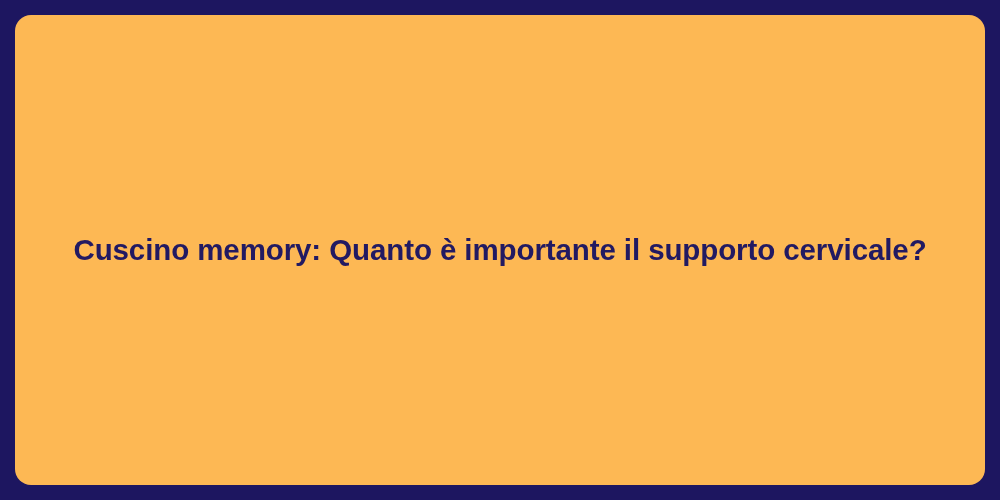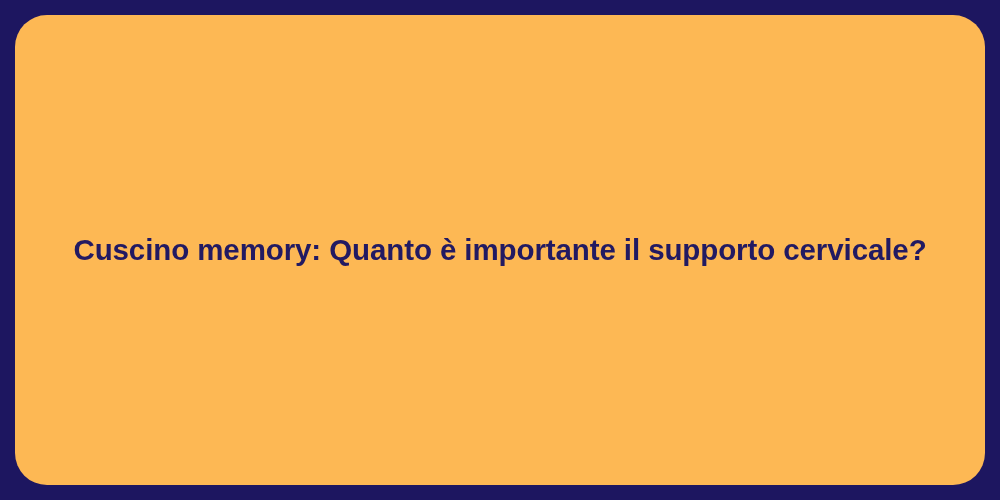--- a/index.html
+++ b/index.html
@@ -51,19 +51,19 @@
     line-height: 1.25;
     letter-spacing: -0.1px;
     white-space: nowrap;
   }
 </style>
 </head>
 <body>
 
 <div id="banner-root" style="background: rgb(29, 22, 96);">
 
-  <div id="card" style="background: rgb(253, 184, 84); border-radius: 32px;">
+  <div id="card" style="background: rgb(253, 184, 84); border-radius: 16px;">
 
     <h1 id="headline" style="color: rgb(34, 26, 98); text-align: center;">Cuscino memory: Quanto è importante il supporto cervicale?</h1>
 
   </div>
 
 </div>
 
 </body></html>

